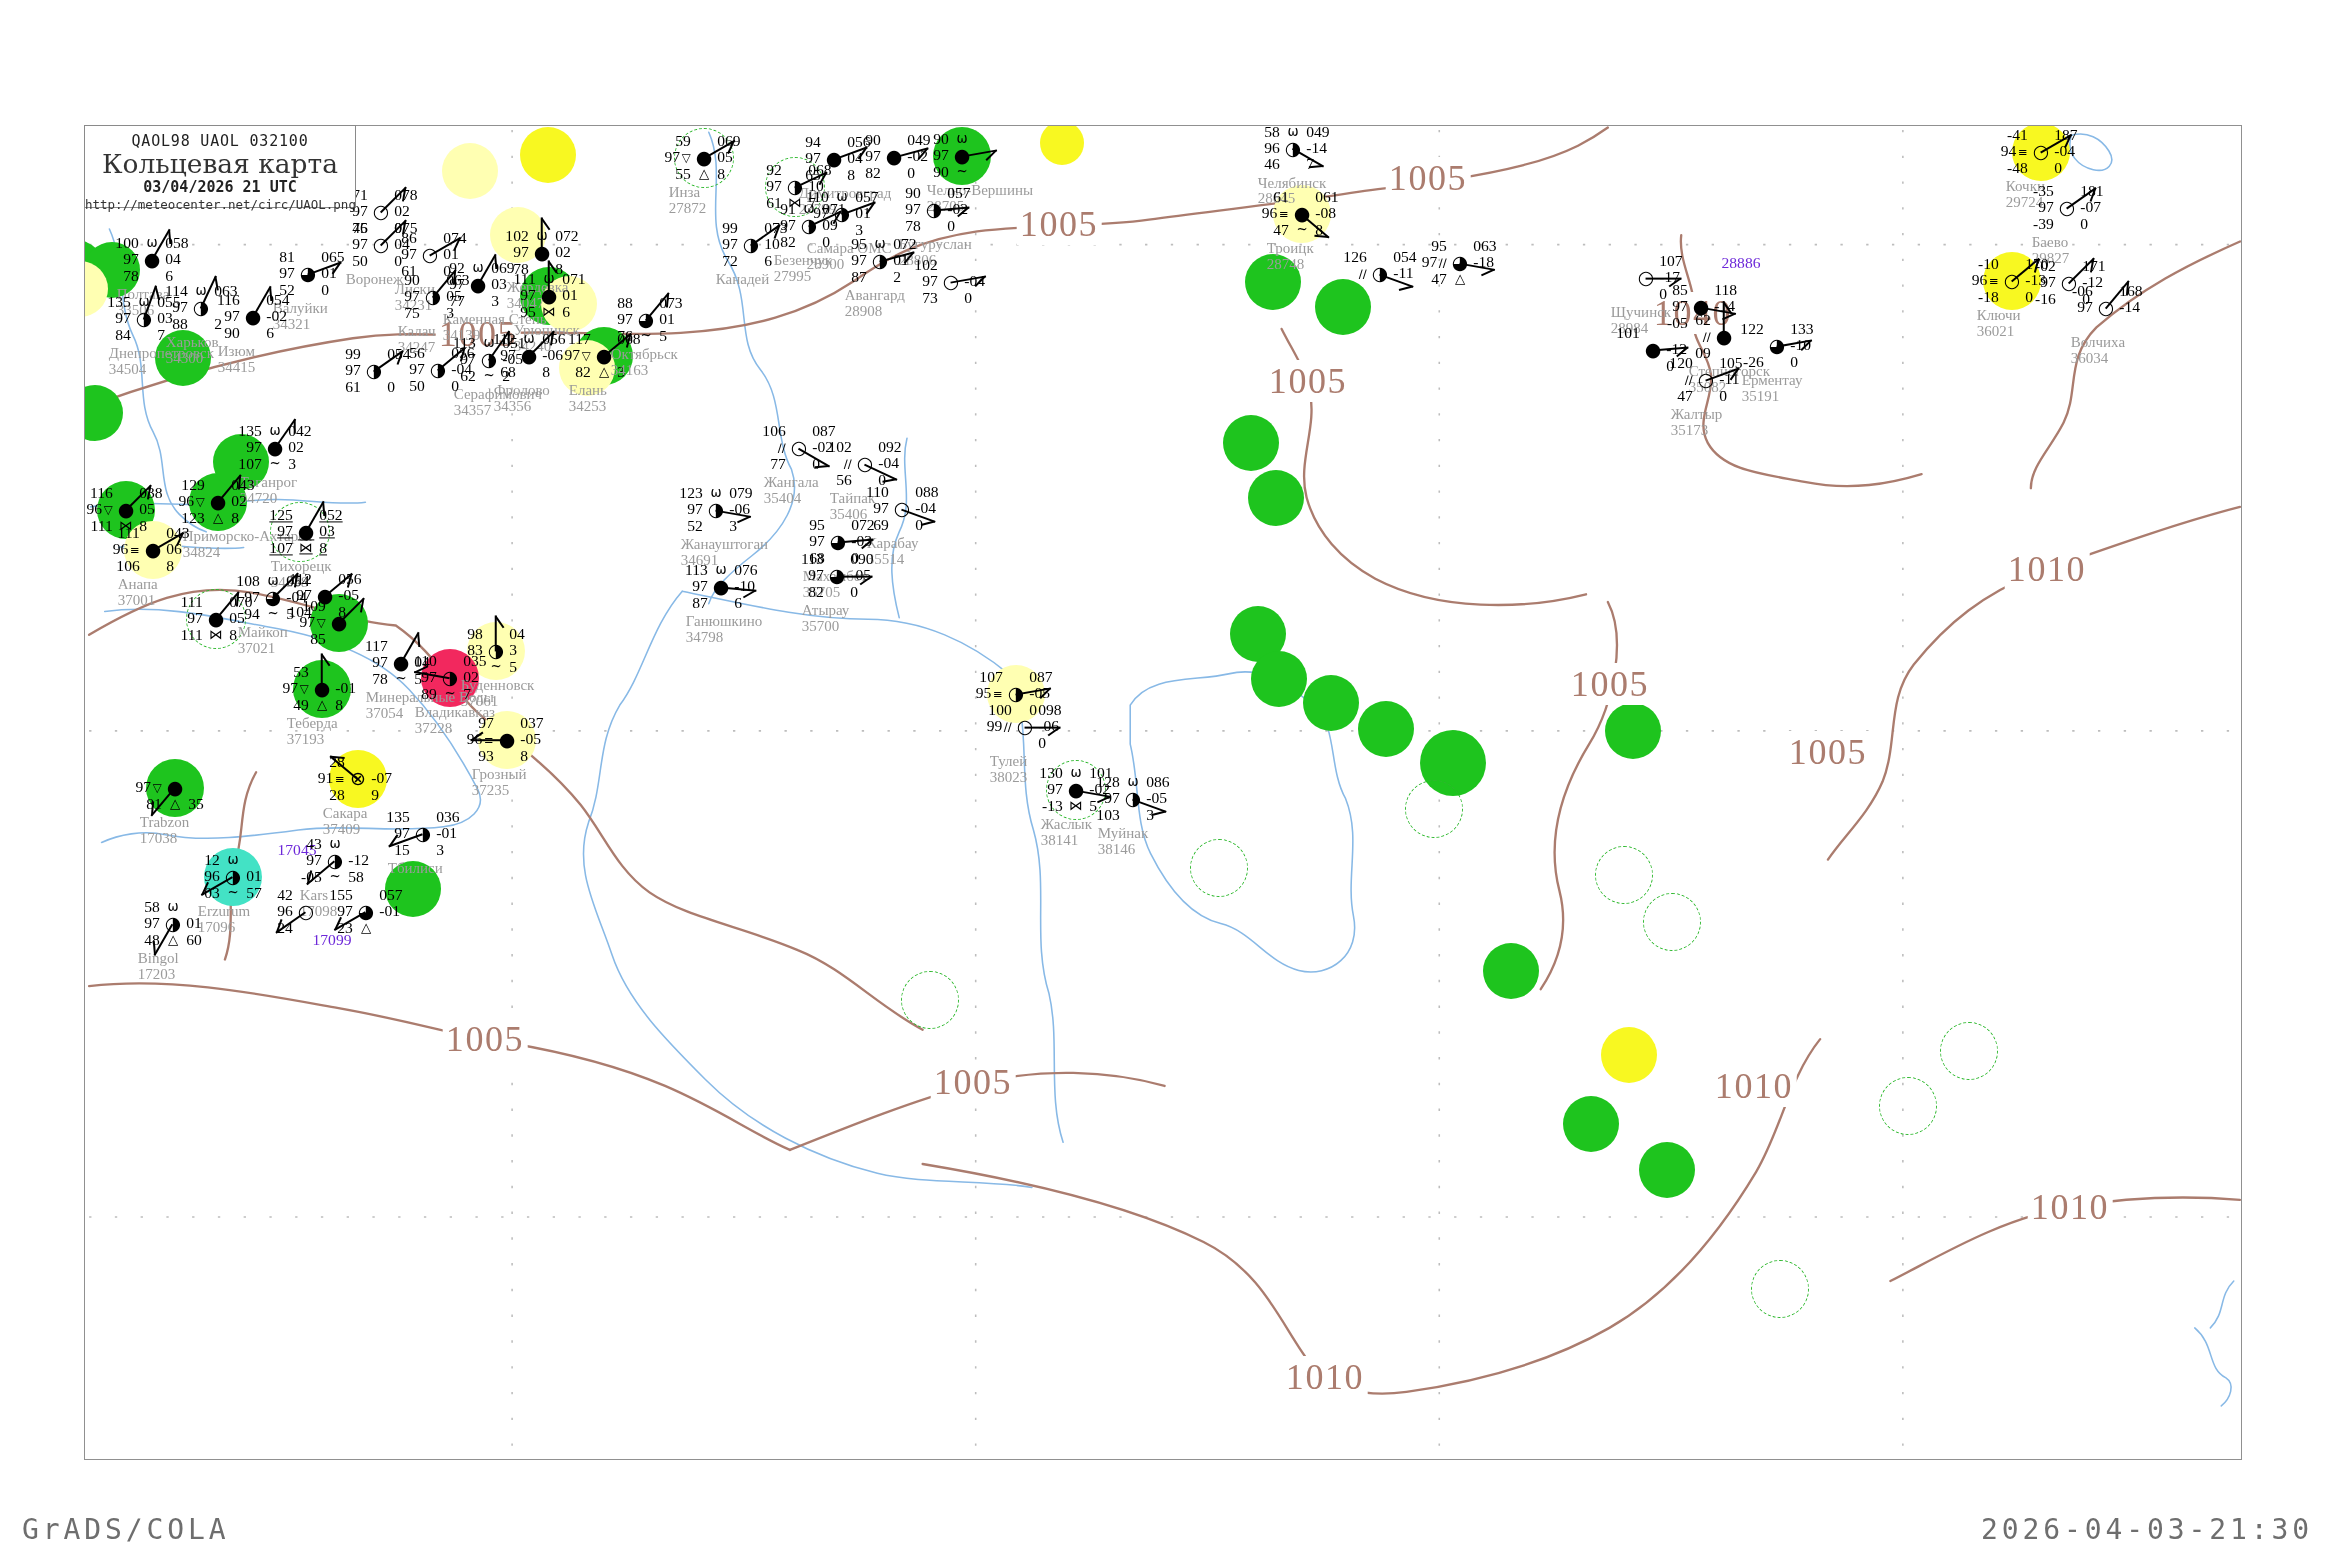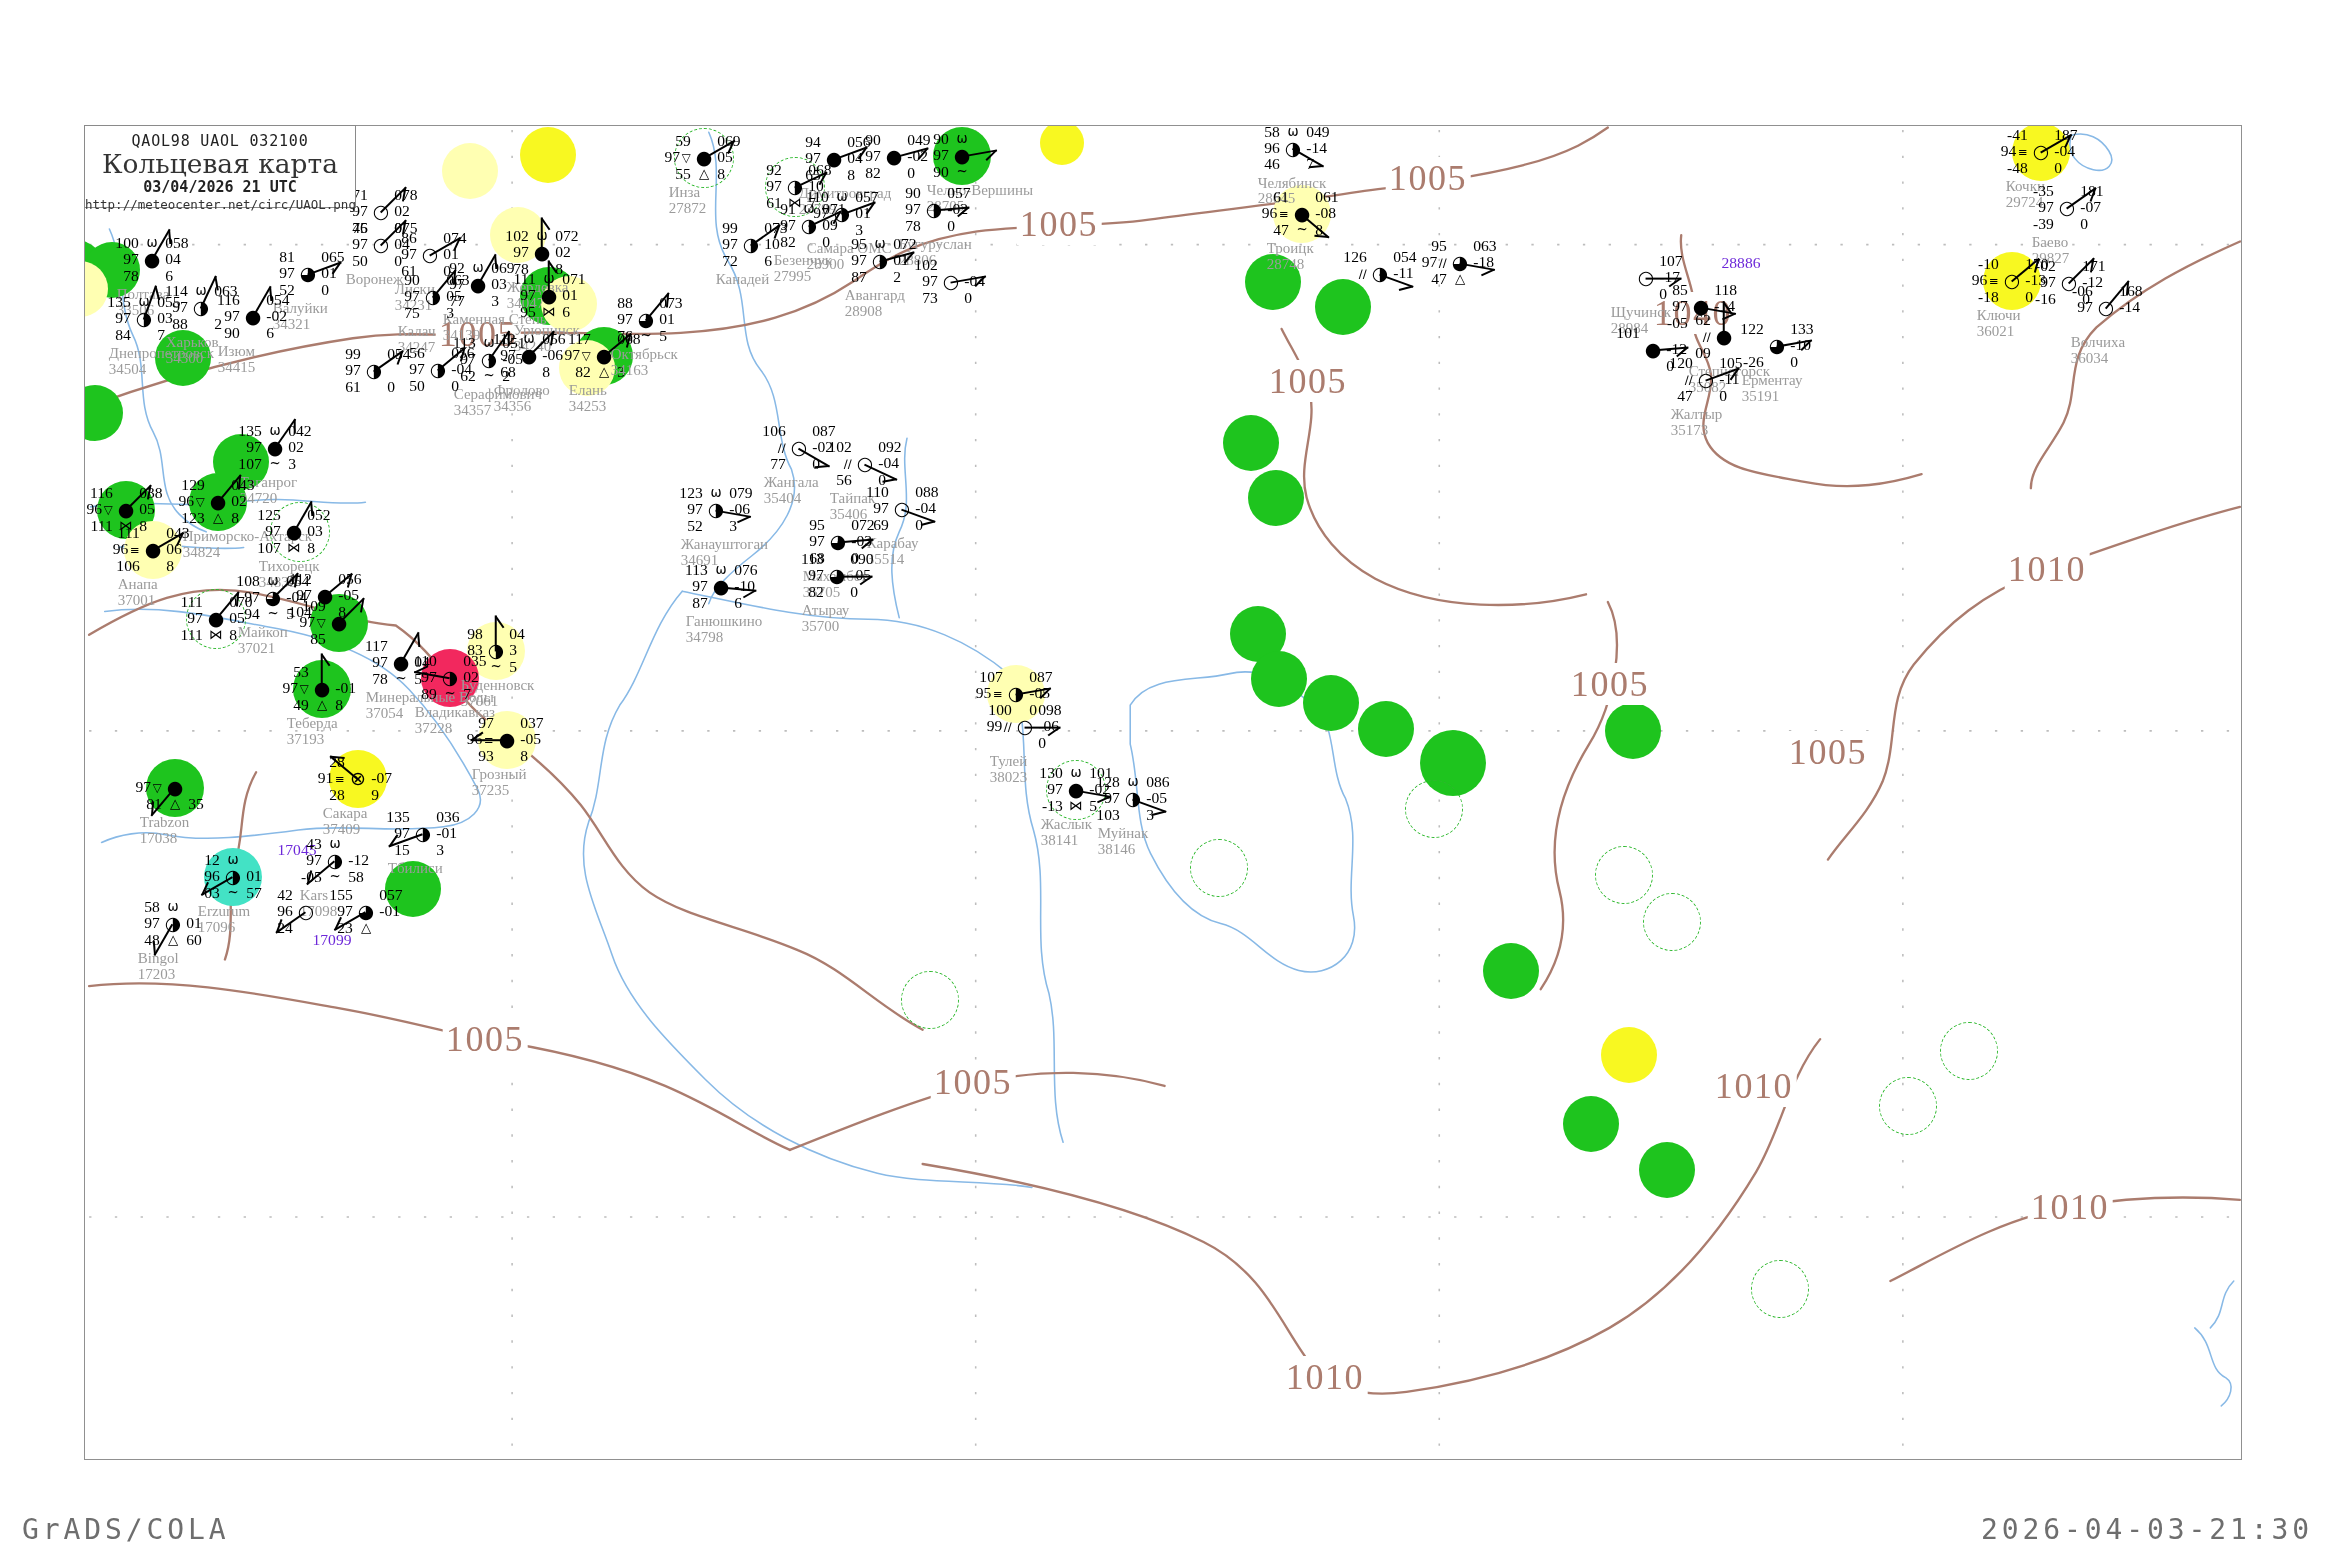--- a/index.html
+++ b/index.html
@@ -467,21 +467,21 @@
         <div class="c cov">●<div class="barb" style="transform: rotate(60deg);"></div></div>
         <div class="c v l">06</div>
         <div class="c v r">106</div>
         <div class="c sy"></div>
         <div class="c v l">8</div>
         <div class="nm">
           <div>Анапа</div>
           <div>37001</div>
         </div>
       </div>
-      <div class="st" style="left: 209px; top: 406px;">
+      <div class="st" style="left: 221px; top: 406px; text-decoration: underline;">
         <div class="c v r">125</div>
         <div class="c sy"></div>
         <div class="c v l">052</div>
         <div class="c v r">97</div>
         <div class="c cov">●<div class="barb" style="transform: rotate(30deg);"></div></div>
         <div class="c v l">03</div>
         <div class="c v r">107</div>
         <div class="c sy">⋈</div>
         <div class="c v l">8</div>
         <div class="nm">

